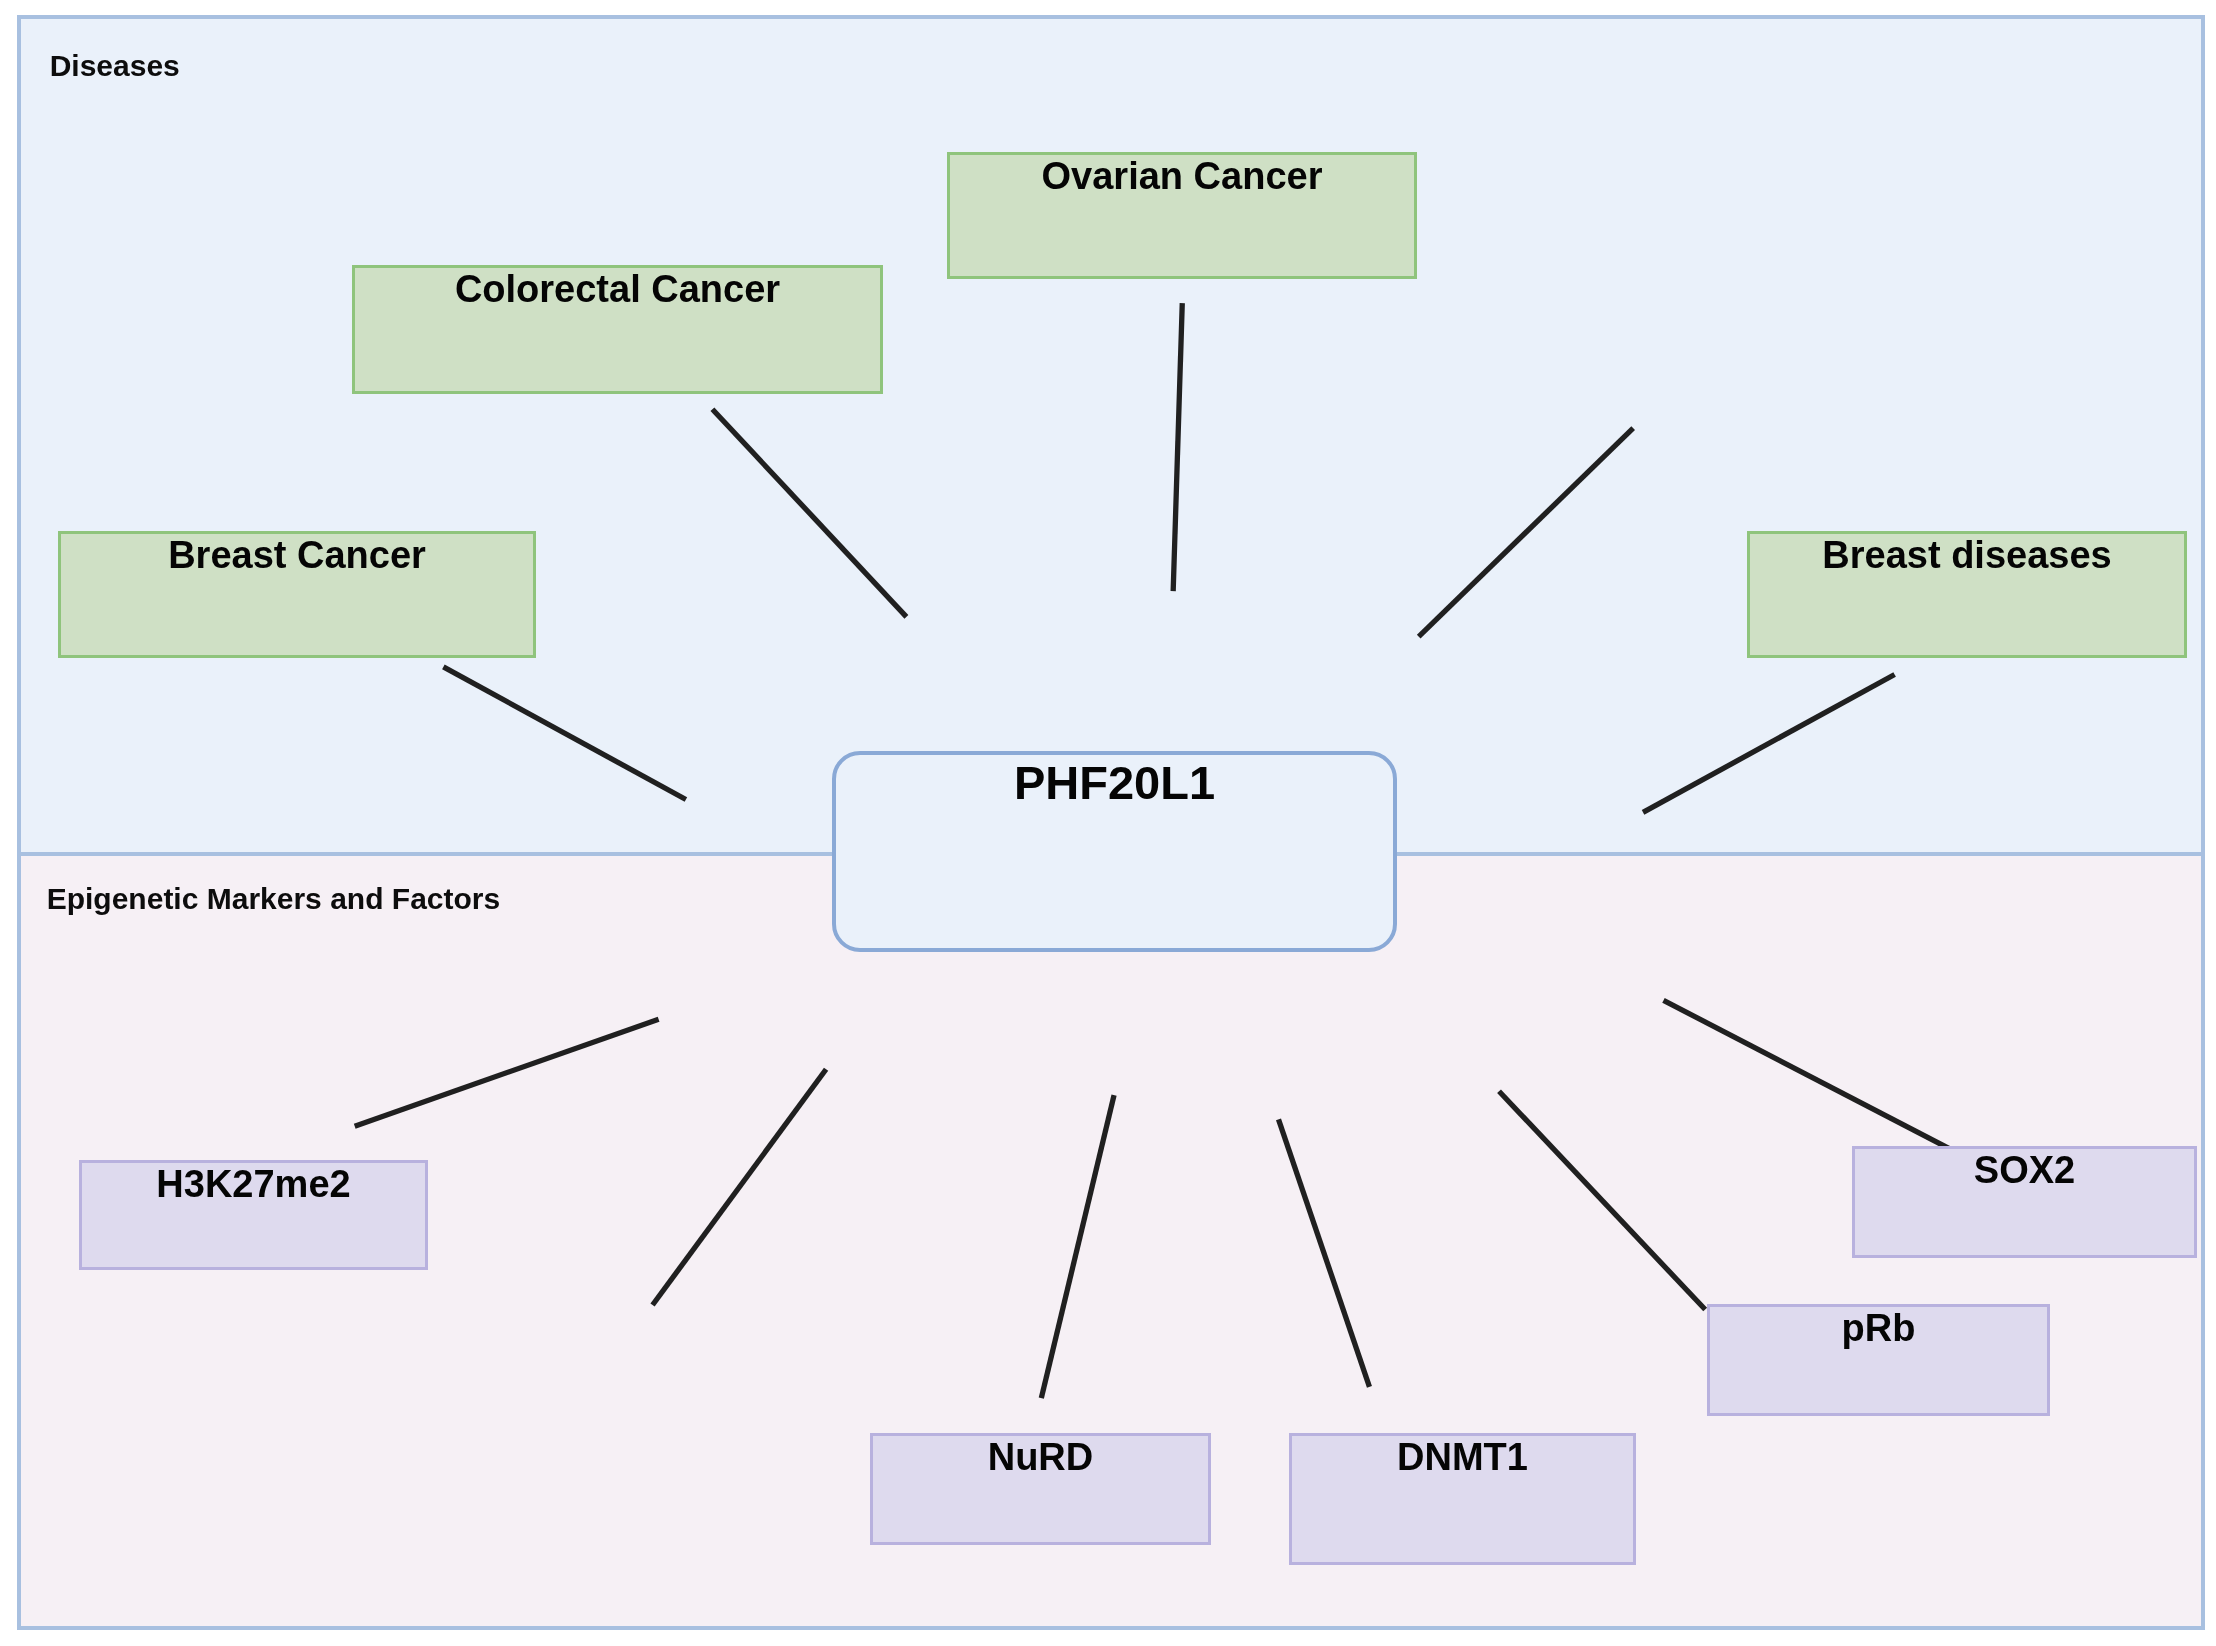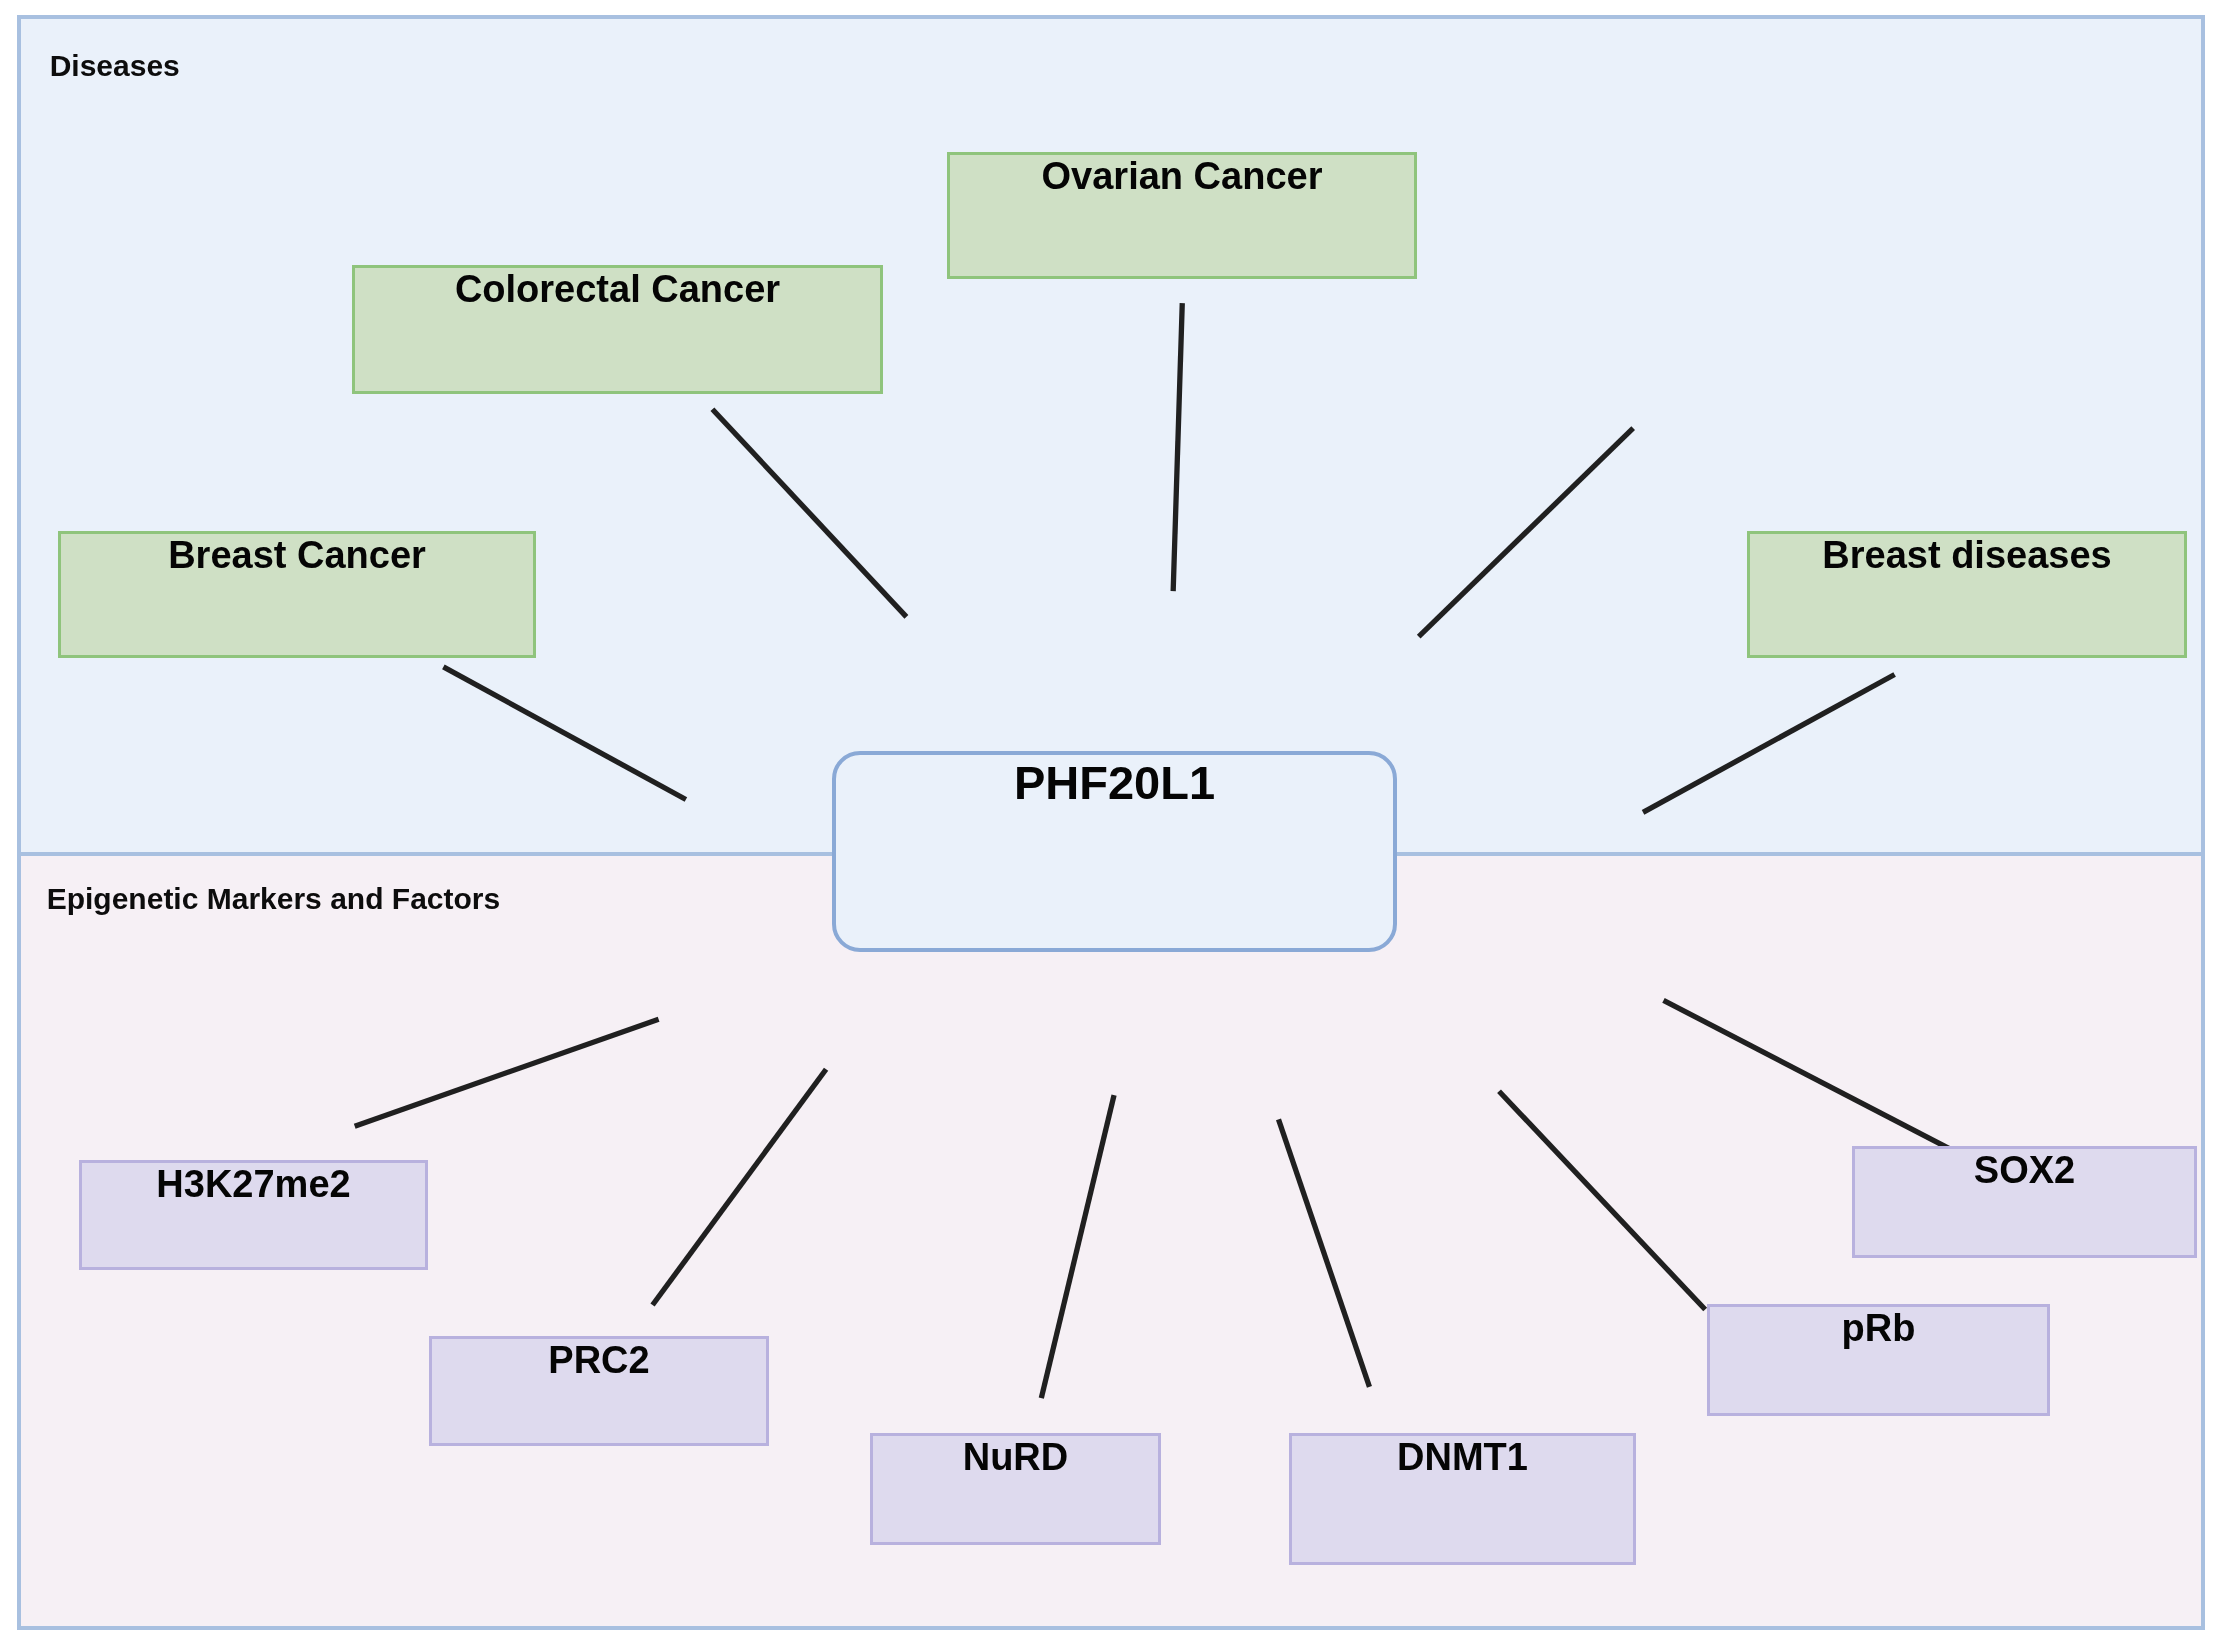--- a/index.html
+++ b/index.html
@@ -148,25 +148,22 @@
   </div>
 
   <div class="node node-center" style="left:832px; top:751px; width:565px; height:201px;">
     <span>PHF20L1</span>
   </div>
 
   <div class="node node-factor" style="left:79px; top:1160px; width:349px; height:110px;">
     <span>H3K27me2</span>
   </div>
 
-  <div class="node node-factor" style="left:429px; top:1336px; width:340px; height:110px;">
-    <span>PRC2</span>
-  </div>
 
-  <div class="node node-factor" style="left:870px; top:1433px; width:291px; height:112px;">
+  <div class="node node-factor" style="left:870px; top:1433px; width:341px; height:112px;">
     <span>NuRD</span>
   </div>
 
   <div class="node node-factor" style="left:1289px; top:1433px; width:347px; height:132px;">
     <span>DNMT1</span>
   </div>
 
   <div class="node node-factor" style="left:1707px; top:1304px; width:343px; height:112px;">
     <span>pRb</span>
   </div>

